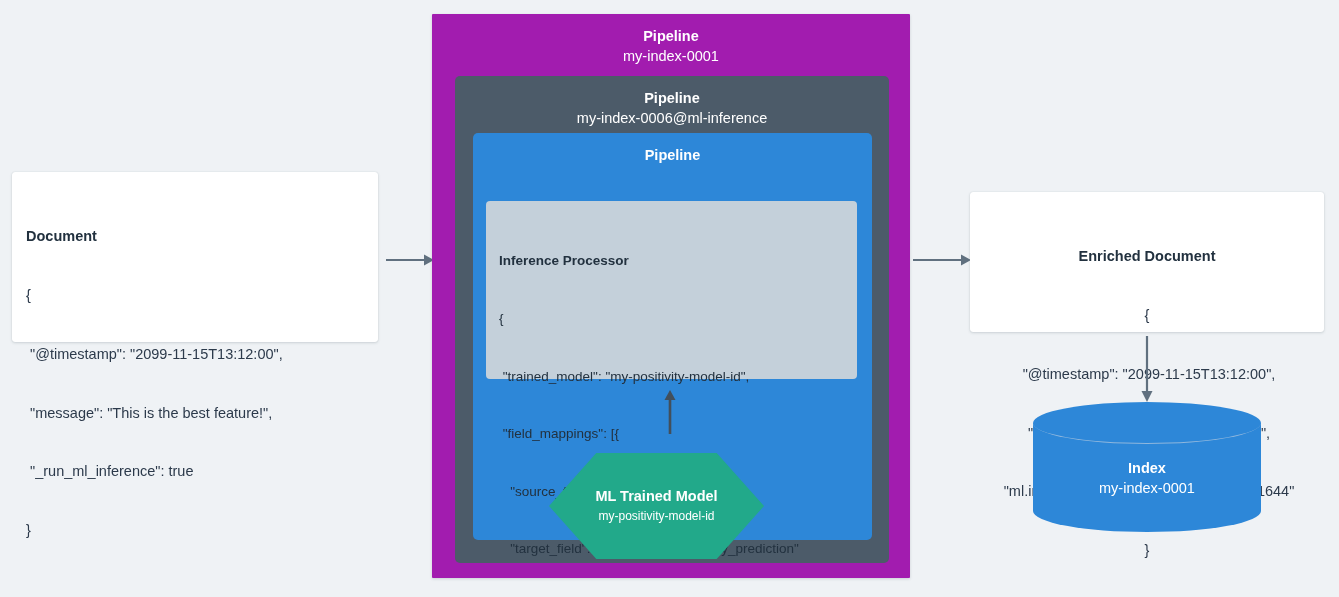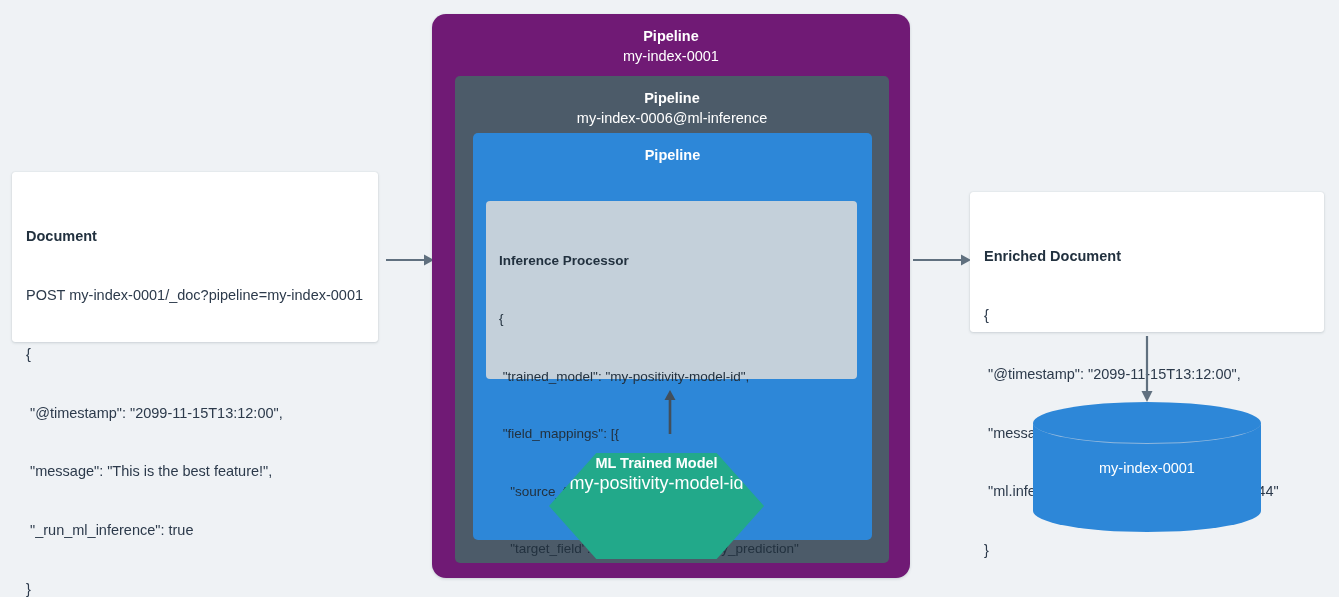--- a/index.html
+++ b/index.html
@@ -33,29 +33,29 @@
   }
   .doc-card .doc-title {
     font-weight: bold;
     font-size: 14.5px;
     line-height: 19.6px;
     color: #22313f;
   }
   .doc-card .doc-line { font-size: 14.5px; line-height: 19.6px; }
 
   #document-card   { left: 12px;  top: 172px; width: 366px; height: 170px; }
-  #enriched-card   { left: 970px; top: 192px; width: 354px; height: 140px; }
+  #enriched-card   { left: 970px; top: 192px; width: 354px; height: 140px; text-align: center; }
 
   
   .pipe-outer {
     position: absolute;
     left: 432px; top: 14px;
     width: 478px; height: 564px;
-    background: #701a75;
-    border-radius: 14px;
+    background: #a21caf;
+    border-radius: 1px;
     box-shadow: 0 1px 3px rgba(40,55,70,0.18);
   }
   .pipe-mid {
     position: absolute;
     left: 23px; top: 62px;
     width: 434px; height: 487px;
     background: #4c5b69;
     border-radius: 5px;
   }
   .pipe-inner {
@@ -108,30 +108,31 @@
   
   #ml-model {
     position: absolute;
     left: 76px; top: 320px;
     width: 215px; height: 106px;
     background: #22a98a;
     clip-path: polygon(22% 0%, 78% 0%, 100% 50%, 78% 100%, 22% 100%, 0% 50%);
     display: flex;
     flex-direction: column;
     align-items: center;
+    justify-content: center;
     color: #ffffff;
     text-align: center;
   }
   #ml-model .ml-kind {
     font-weight: bold;
     font-size: 14.5px;
     line-height: 20px;
   }
   #ml-model .ml-name {
-    font-size: 18px;
+    font-size: 12px;
     line-height: 20px;
   }
 
   
   #index-cylinder {
     position: absolute;
     left: 1033px; top: 402px;
     width: 228px; height: 130px;
   }
   #index-cylinder .cyl-body {
@@ -183,21 +184,20 @@
   #arrow-model-to-processor { left: 662px; top: 390px; height: 44px; }
   #arrow-enriched-to-index  { left: 1139px; top: 336px; height: 66px; }
 </style>
 </head>
 <body>
 
 <div id="canvas">
 
   <div class="doc-card" id="document-card">
     <div class="doc-title">Document</div>
-    <div class="doc-line">POST my-index-0001/_doc?pipeline=my-index-0001</div>
     <div class="doc-line">{</div>
     <div class="doc-line"> "@timestamp": "2099-11-15T13:12:00",</div>
     <div class="doc-line"> "message": "This is the best feature!",</div>
     <div class="doc-line"> "_run_ml_inference": true</div>
     <div class="doc-line">}</div>
   </div>
 
   <svg class="arrow-h" id="arrow-doc-to-pipeline" viewBox="0 0 48 16">
     <line x1="0" y1="8" x2="38" y2="8" stroke="#60707f" stroke-width="2"></line>
     <polygon points="38,2.5 48,8 38,13.5" fill="#60707f"></polygon>
@@ -261,17 +261,18 @@
   <svg class="arrow-v" id="arrow-enriched-to-index" viewBox="0 0 16 66">
     <line x1="8" y1="0" x2="8" y2="55" stroke="#60707f" stroke-width="2.2"></line>
     <polygon points="2.5,55 8,66 13.5,55" fill="#60707f"></polygon>
   </svg>
 
   <div id="index-cylinder">
     <div class="cyl-bottom"></div>
     <div class="cyl-body"></div>
     <div class="cyl-top"></div>
     <div class="cyl-label">
+      <span class="cyl-kind">Index</span>
       <span class="cyl-name">my-index-0001</span>
     </div>
   </div>
 
 </div>
 
 </body></html>

